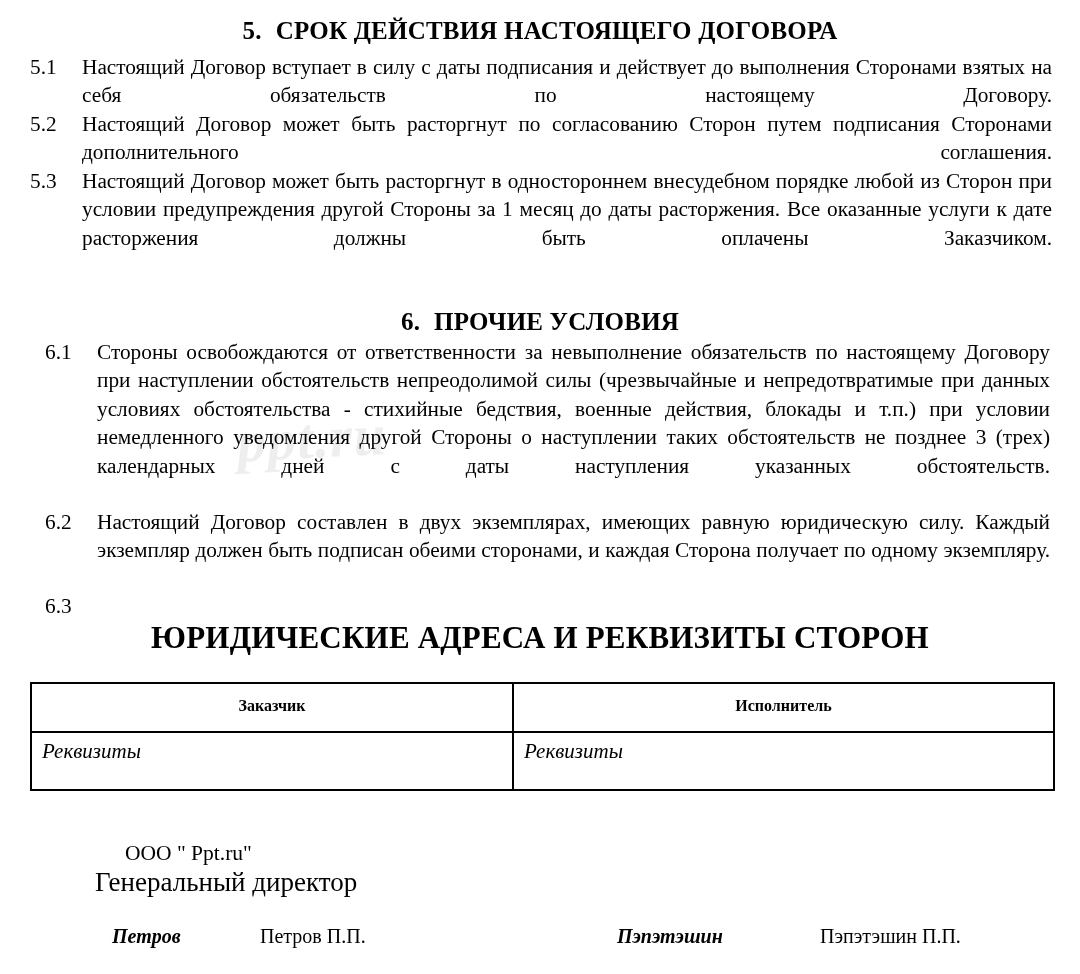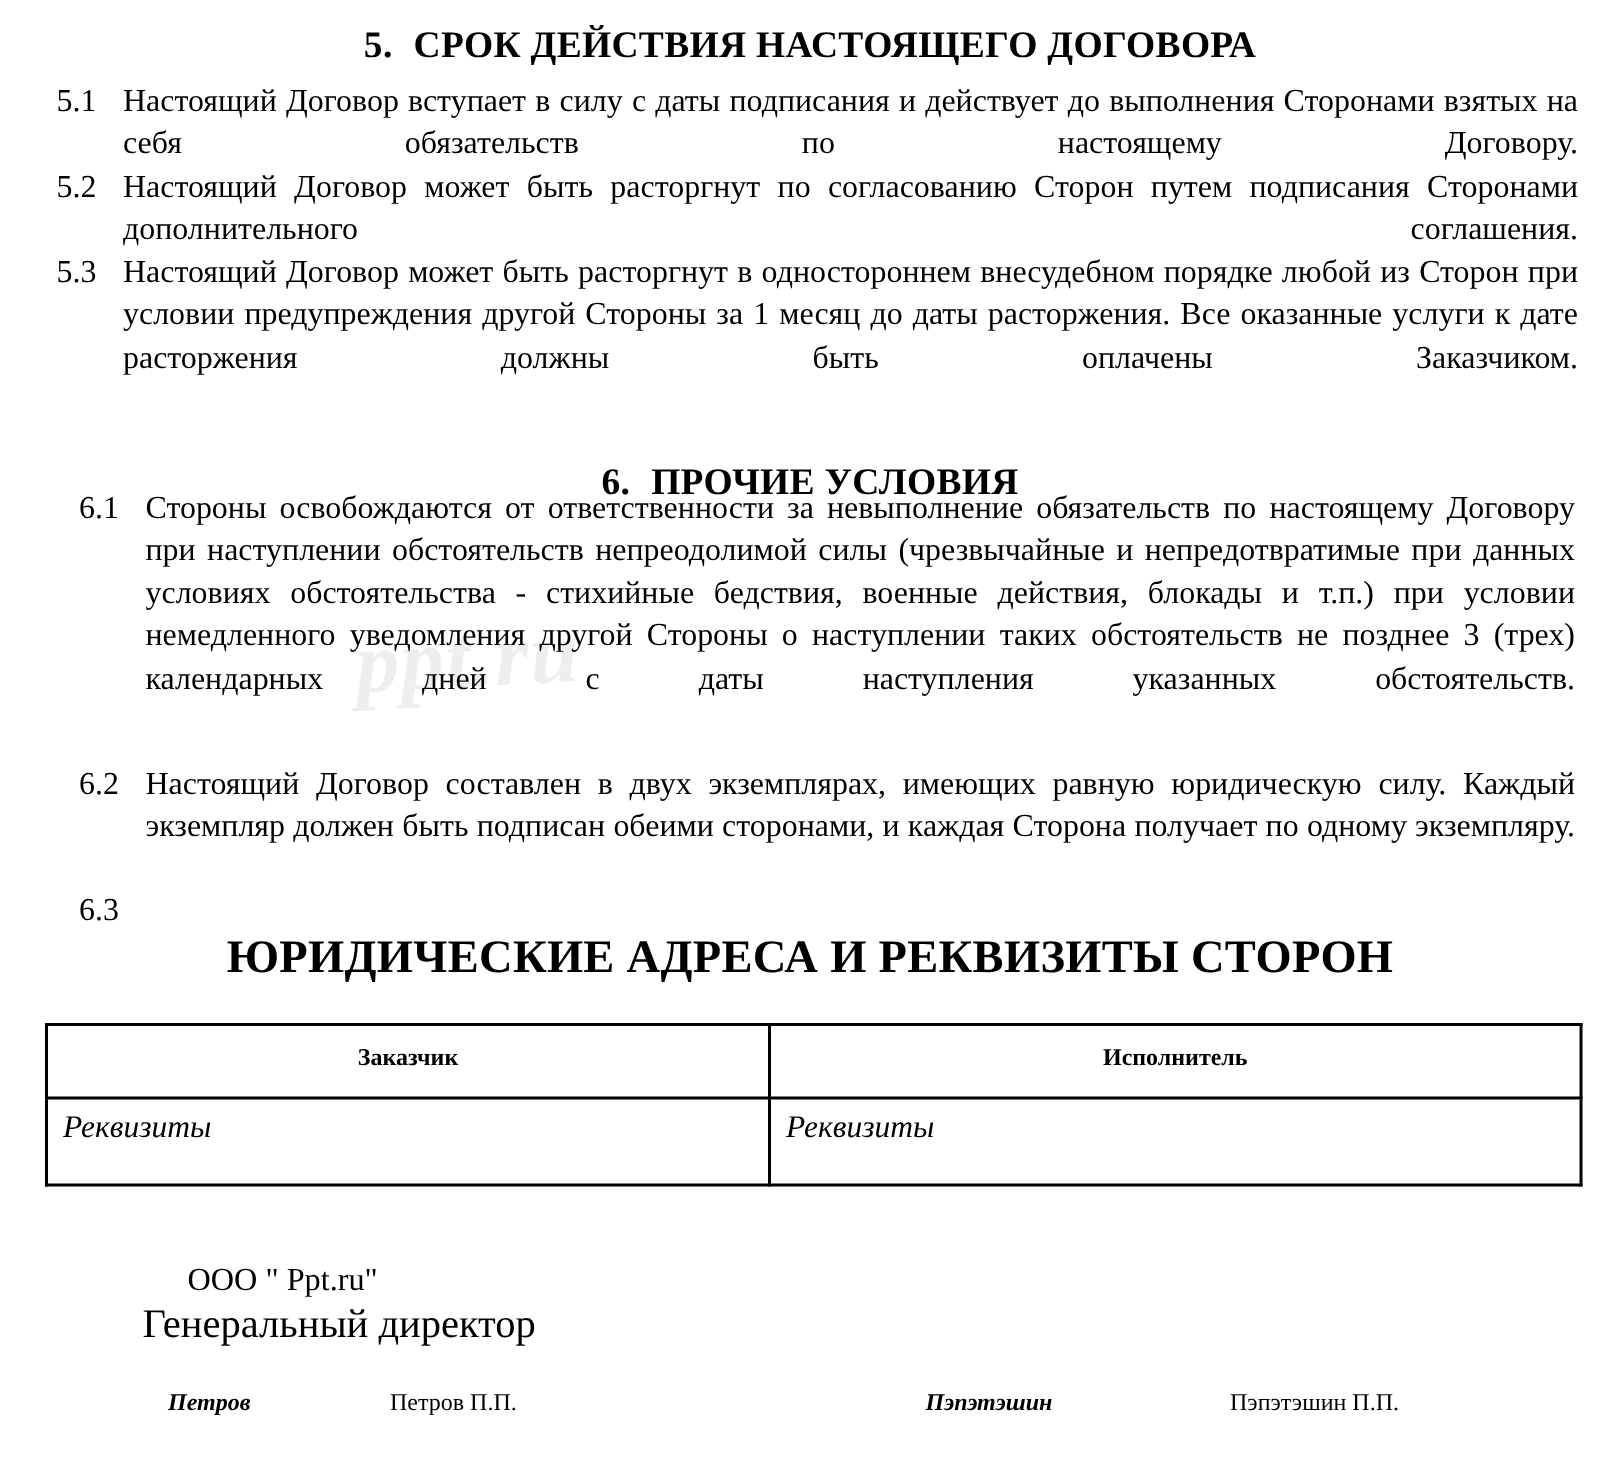--- a/index.html
+++ b/index.html
@@ -84,41 +84,41 @@
     line-height: 28.4px;
     text-align: justify;
     text-justify: inter-word;
     box-sizing: border-box;
   }
   .clause .num {
     position: absolute;
     left: 0;
     top: 0;
     width: 42px;
-    text-align: center;
+    text-align: left;
   }
   .clause .txt {
     display: block;
     margin-left: 52px;
     text-align: justify;
   }
   .clause .txt::after {
     content: "";
     display: inline-block;
     width: 100%;
   }
   .clause.nojust .txt::after { display: none; }
 
   
   #c51 { left: 30px; top: 53px;  width: 1022px; }
   #c52 { left: 30px; top: 110px; width: 1022px; }
   #c53 { left: 30px; top: 167px; width: 1022px; }
 
   
-  #c61 { left: 45px; top: 324px; width: 1005px; }
+  #c61 { left: 45px; top: 338px; width: 1005px; }
   #c62 { left: 45px; top: 508px; width: 1005px; }
   #c63 { left: 45px; top: 592px; width: 1005px; }
 
   
   #requisites-table {
     position: absolute;
     left: 30px;
     top: 682px;
     width: 1023px;
     border-collapse: collapse;
@@ -161,21 +161,21 @@
   #sig-role {
     position: absolute;
     left: 95px;
     top: 867px;
     font-size: 27px;
     line-height: 30px;
     white-space: nowrap;
   }
   .sig-row {
     position: absolute;
-    font-size: 16px;
+    font-size: 20px;
     line-height: 30px;
     white-space: nowrap;
   }
   #sig-left  { left: 112px; top: 921px; }
   #sig-right { left: 617px; top: 921px; }
   .sig-name-script {
     font-style: italic;
     font-weight: 600;
     display: inline-block;
   }

